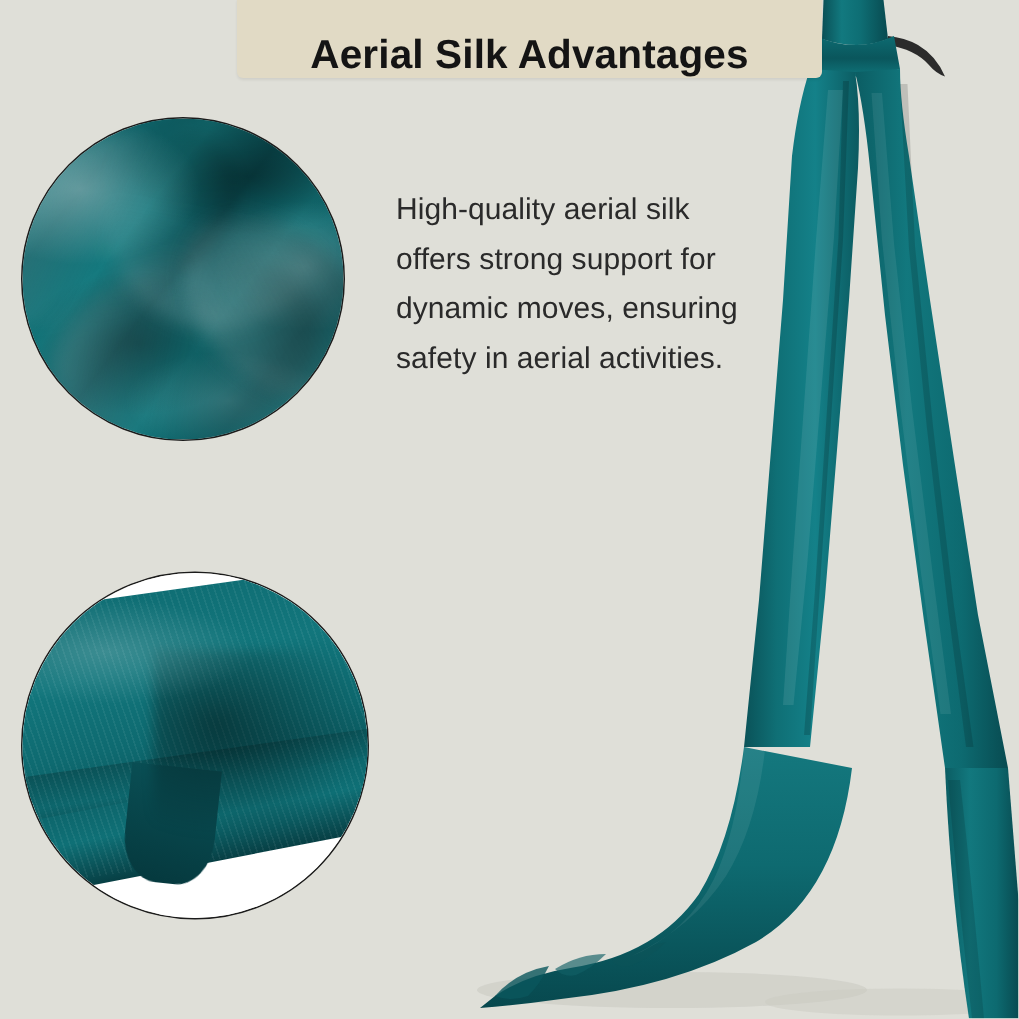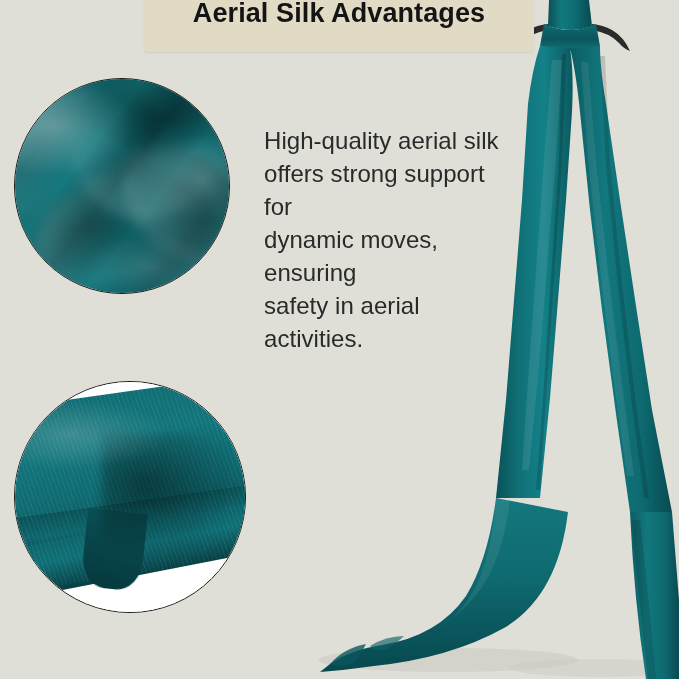--- a/index.html
+++ b/index.html
@@ -15,28 +15,28 @@
     position:absolute;
     inset:0;
     width:679px;
     height:679px;
     background:#dfdfd8;
   }
 
   
   .title-banner{
     position:absolute;
-    left:144px;
+    left:158px;
     top:0px;
     width:390px;
     height:52px;
     background:#e1dac5;
     border-radius:0 0 4px 4px;
     display:flex;
-    align-items:flex-start;
+    align-items:flex-end;
     justify-content:center;
     box-shadow:0 1px 2px rgba(0,0,0,0.07);
     z-index:6;
   }
   .title-text{
     font-size:27px;
     font-weight:700;
     color:#141414;
     letter-spacing:0.1px;
     white-space:nowrap;
@@ -133,21 +133,21 @@
     border-radius:0 0 40% 40%;
     transform:rotate(6deg);
     filter:blur(.4px);
   }
 
   
   .feature-text{
     position:absolute;
     z-index:5;
     color:#2a2a2a;
-    font-size:24px;
+    font-size:20px;
     line-height:33px;
     white-space:pre-line;
     letter-spacing:.05px;
   }
   #text-1{ left:264px; top:124px; width:250px; }
   #text-2{ left:264px; top:394px; width:250px; }
 
   
   .silk-stage{
     position:absolute;

